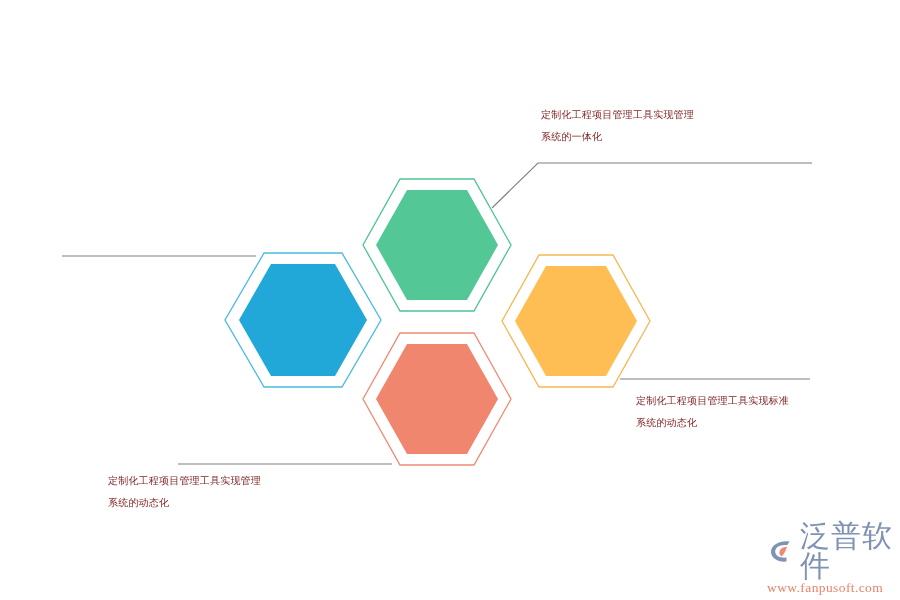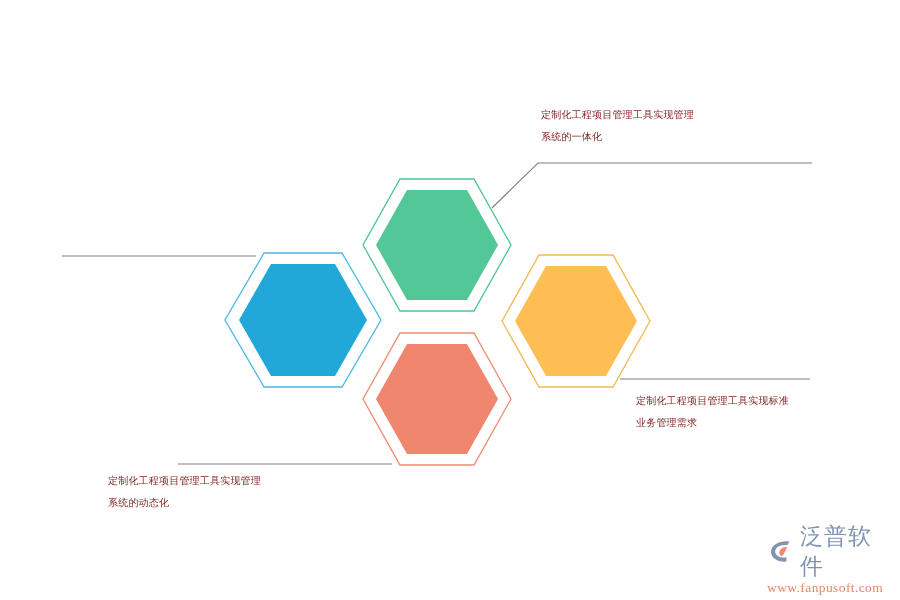--- a/index.html
+++ b/index.html
@@ -55,21 +55,21 @@
     align-items: center;
     height: 34px;
   }
   #logo .logo-mark {
     width: 30px;
     height: 30px;
     flex: 0 0 30px;
     margin-right: 4px;
   }
   #logo .logo-word {
-    font-size: 23px;
+    font-size: 30px;
     line-height: 30px;
     color: #8193b4;
     letter-spacing: 1px;
     font-family: "DejaVu Sans", "Liberation Sans", sans-serif;
   }
   #logo .logo-url {
     font-size: 13.5px;
     line-height: 16px;
     color: #e8846a;
     letter-spacing: 0.4px;
@@ -111,21 +111,21 @@
       <polygon points="539,255 613,255 650,321 613,387 539,387 502,321" fill="none" stroke="#f5b851" stroke-width="1.3"></polygon>
       <polygon points="546,266 606,266 637,321 606,376 546,376 515,321" fill="#ffbe54"></polygon>
     </g>
   </svg>
 
   <div class="callout" id="callout-top-right">定制化工程项目管理工具实现管理
 系统的一体化</div>
 
 
   <div class="callout" id="callout-bottom-right">定制化工程项目管理工具实现标准
-业务管理需求</div>
+系统的动态化</div>
 
   <div class="callout" id="callout-bottom-left">定制化工程项目管理工具实现管理
 系统的动态化</div>
 
   <div id="logo">
     <div class="logo-row">
       <svg class="logo-mark" viewBox="0 0 30 30">
         <path d="M23.5 5.5 C14 4.2 5 9 5 15.8 C5 22 12 26.5 20.5 25.6 L20.5 21.6 C13.8 22.4 9.2 19.4 9.2 15.5 C9.2 11.3 14.5 8.2 21.2 9.2 Z" fill="#8193b4"></path>
         <path d="M21 10.8 C16.5 11 13.4 13.4 13.4 16.6 C13.4 18.2 14.2 19.6 15.6 20.6 C17.8 18.4 19.8 15 21 10.8 Z" fill="#ef8a72"></path>
       </svg>

